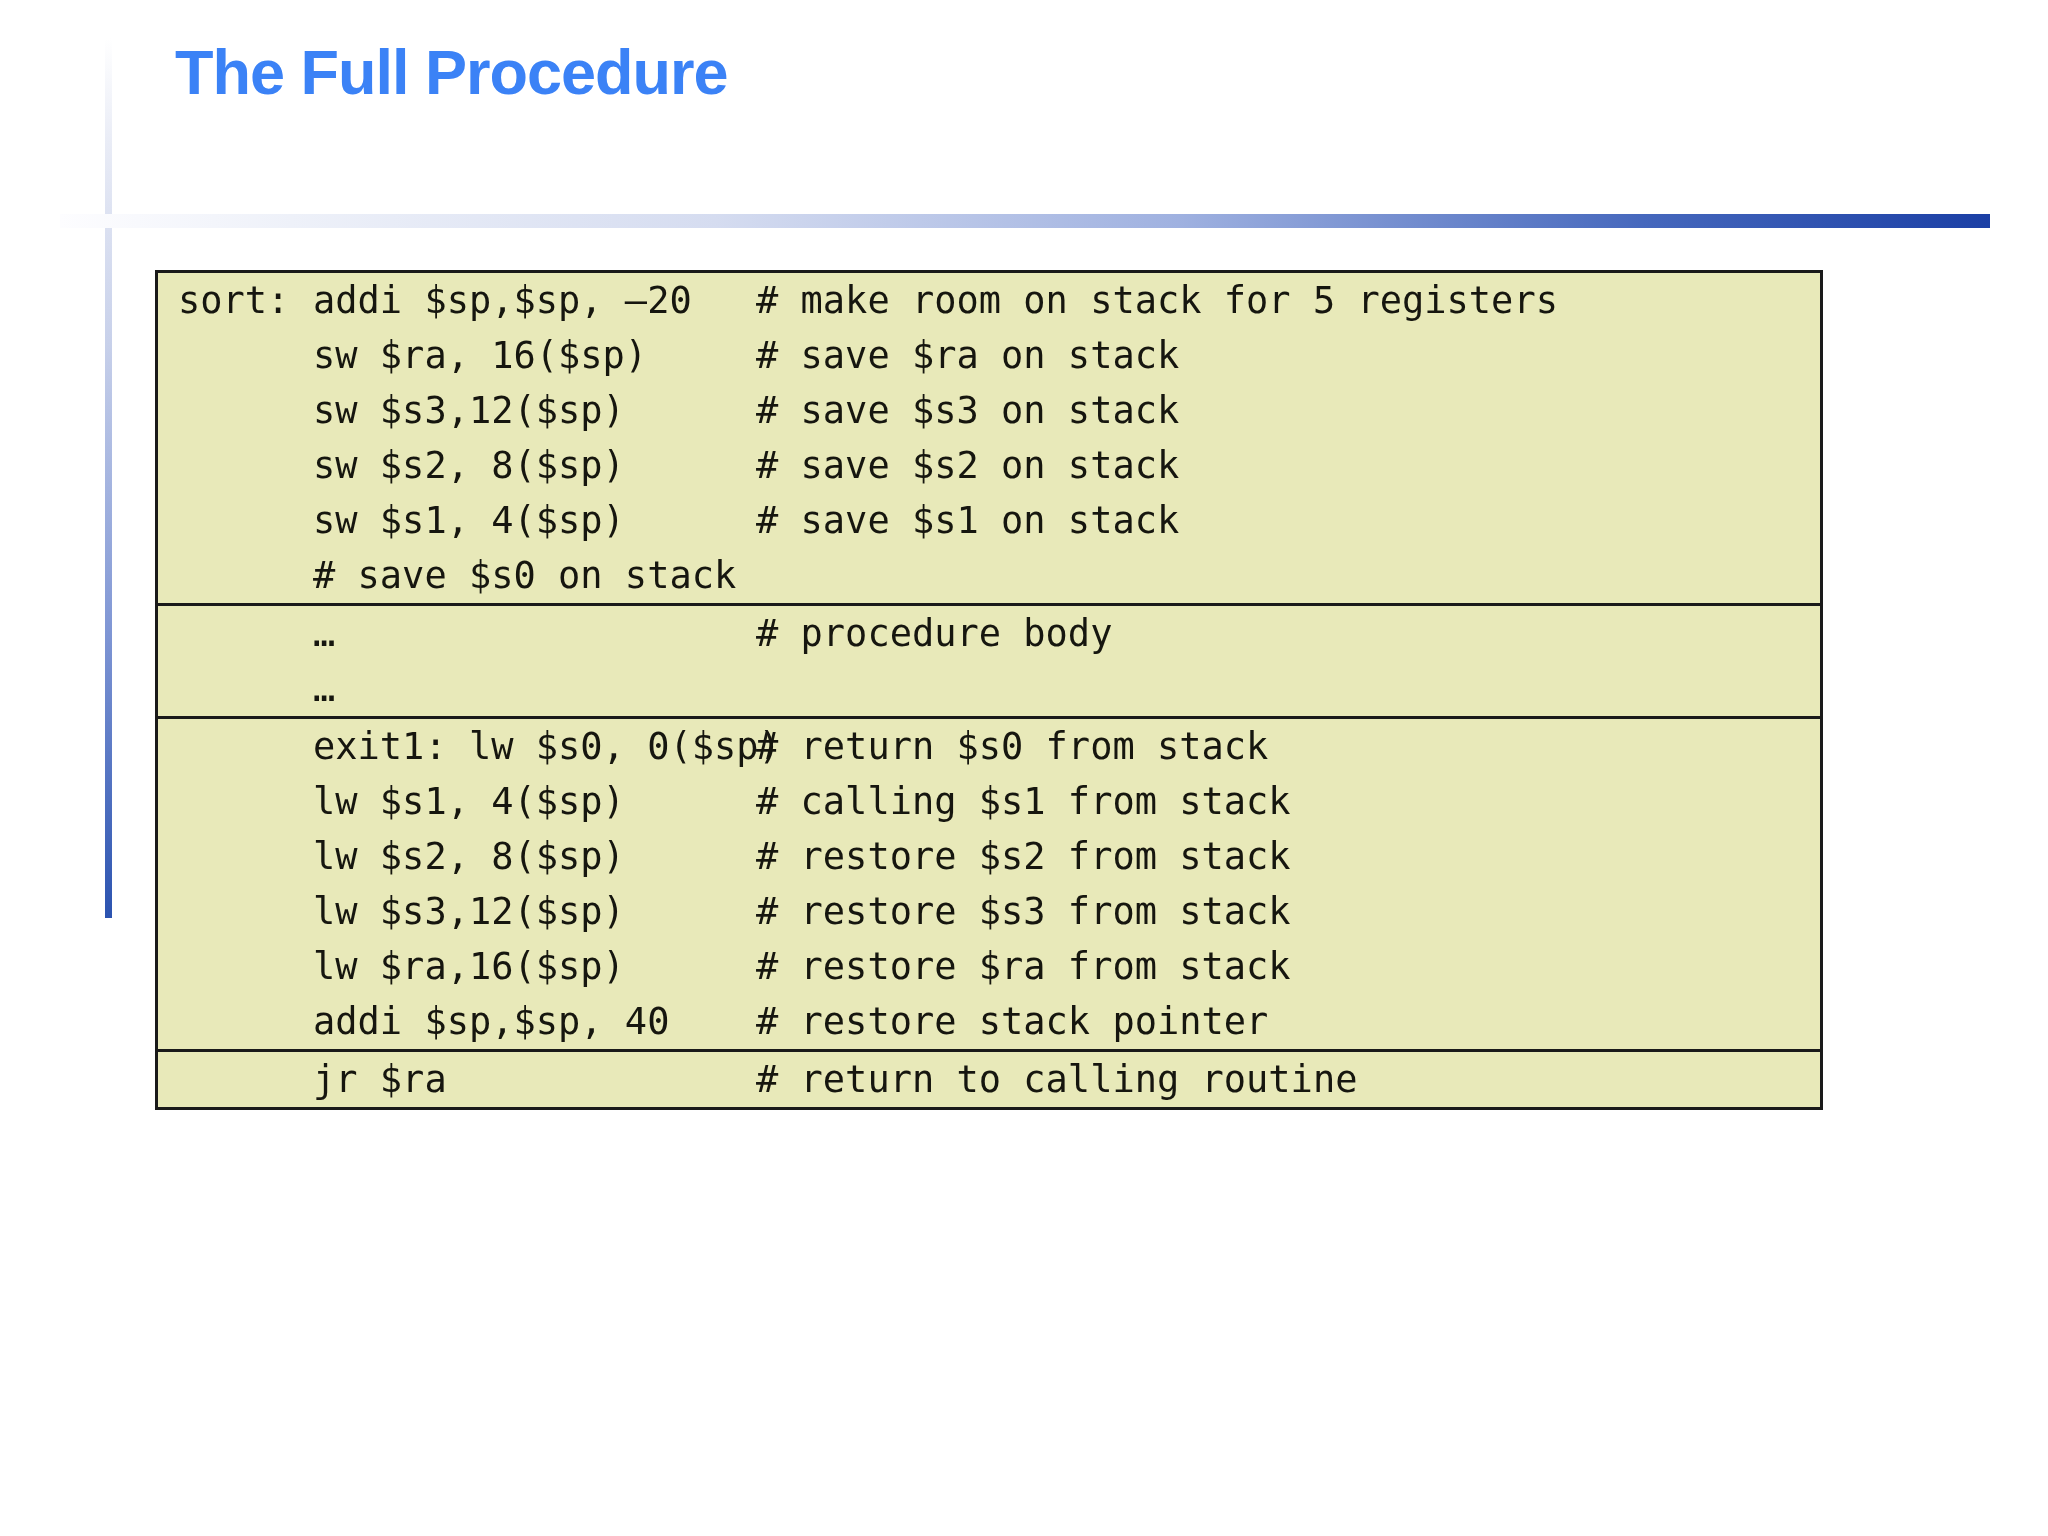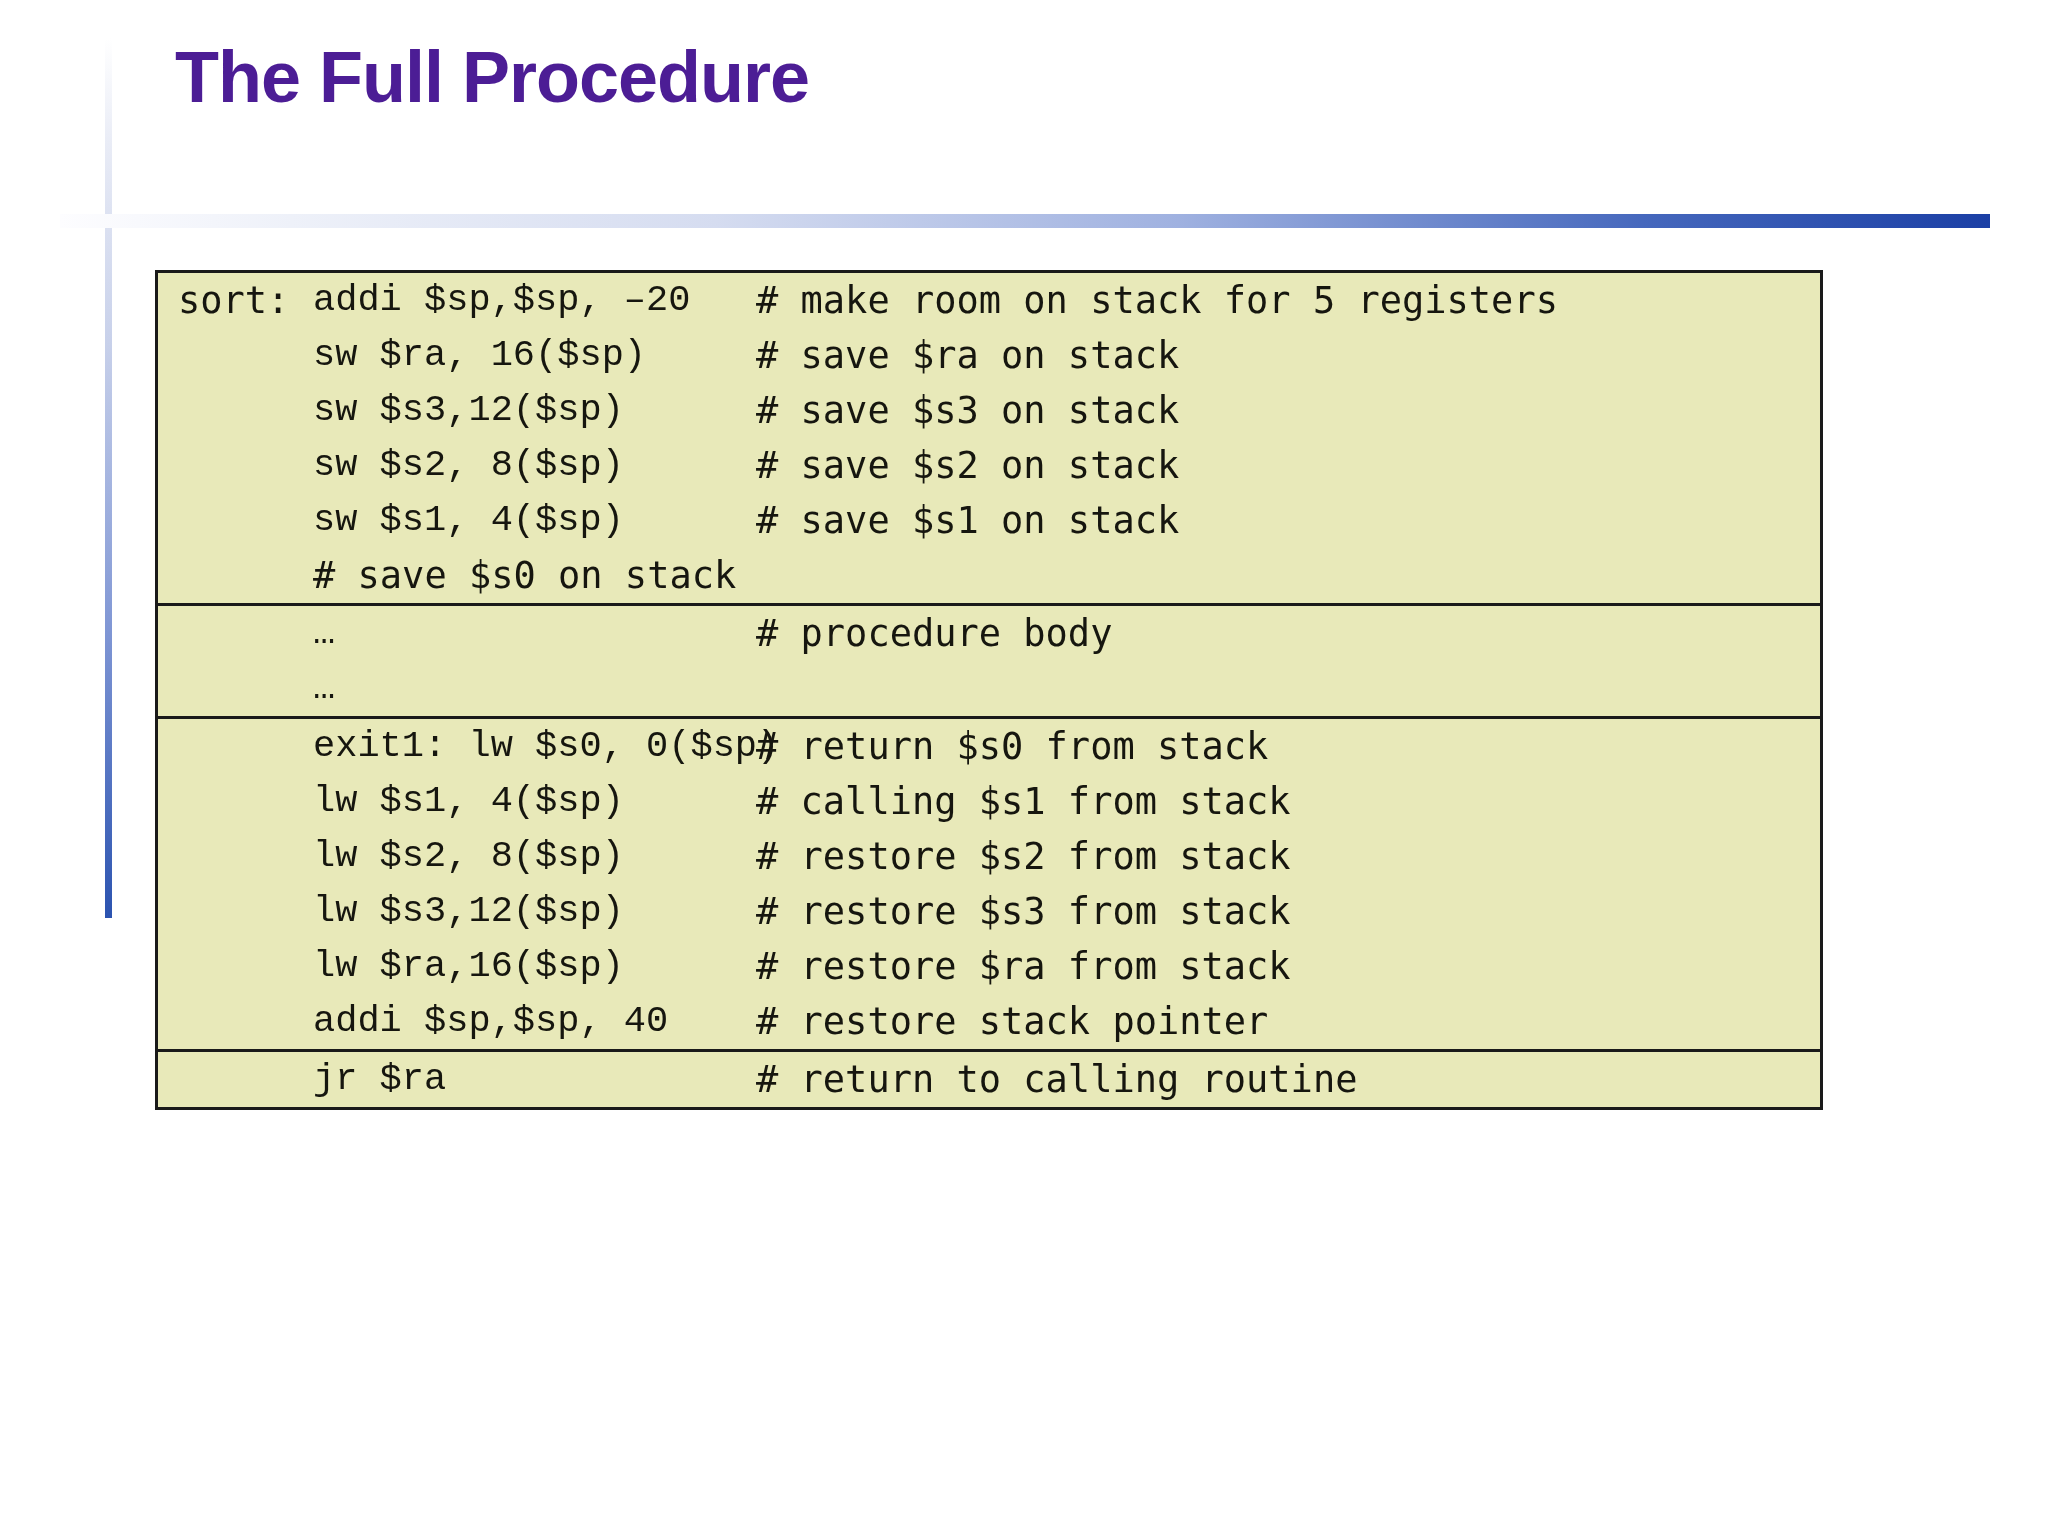--- a/index.html
+++ b/index.html
@@ -31,23 +31,23 @@
     width: 1930px;
     height: 14px;
     background: linear-gradient(to right, #fdfdff 0%, #eef1f9 12%, #d5dcf0 34%, #9fb1e0 58%, #4668bd 82%, #1b3fa5 100%);
   }
 
   
   .title {
     position: absolute;
     left: 175px;
     top: 36px;
-    font-size: 72px;
+    font-size: 63px;
     font-weight: bold;
-    color: #4c1d95;
+    color: #3b82f6;
     letter-spacing: -1px;
     line-height: 1.15;
     white-space: nowrap;
   }
 
   
   .code-table {
     position: absolute;
     left: 155px;
     top: 270px;
@@ -76,21 +76,20 @@
   .c-label {
     width: 155px;
     flex: 0 0 155px;
     padding-left: 20px;
     box-sizing: border-box;
   }
   .c-instr {
     width: 443px;
     flex: 0 0 443px;
     box-sizing: border-box;
-    font-family: Liberation Mono, monospace;
   }
   .c-comment {
     flex: 1 1 auto;
     box-sizing: border-box;
   }
   .ellipsis-row .c-instr {
     letter-spacing: 1px;
   }
 
   

